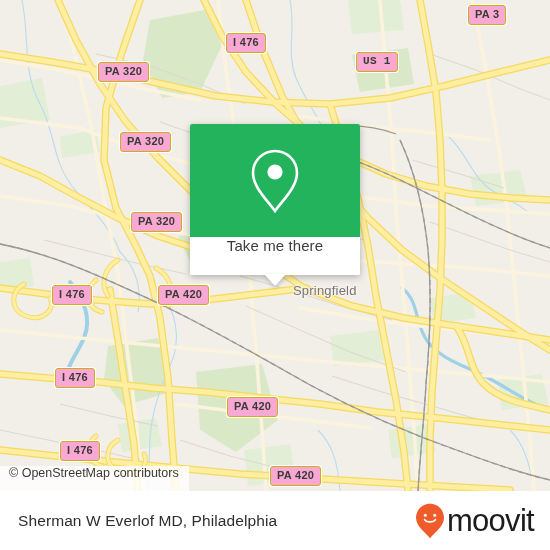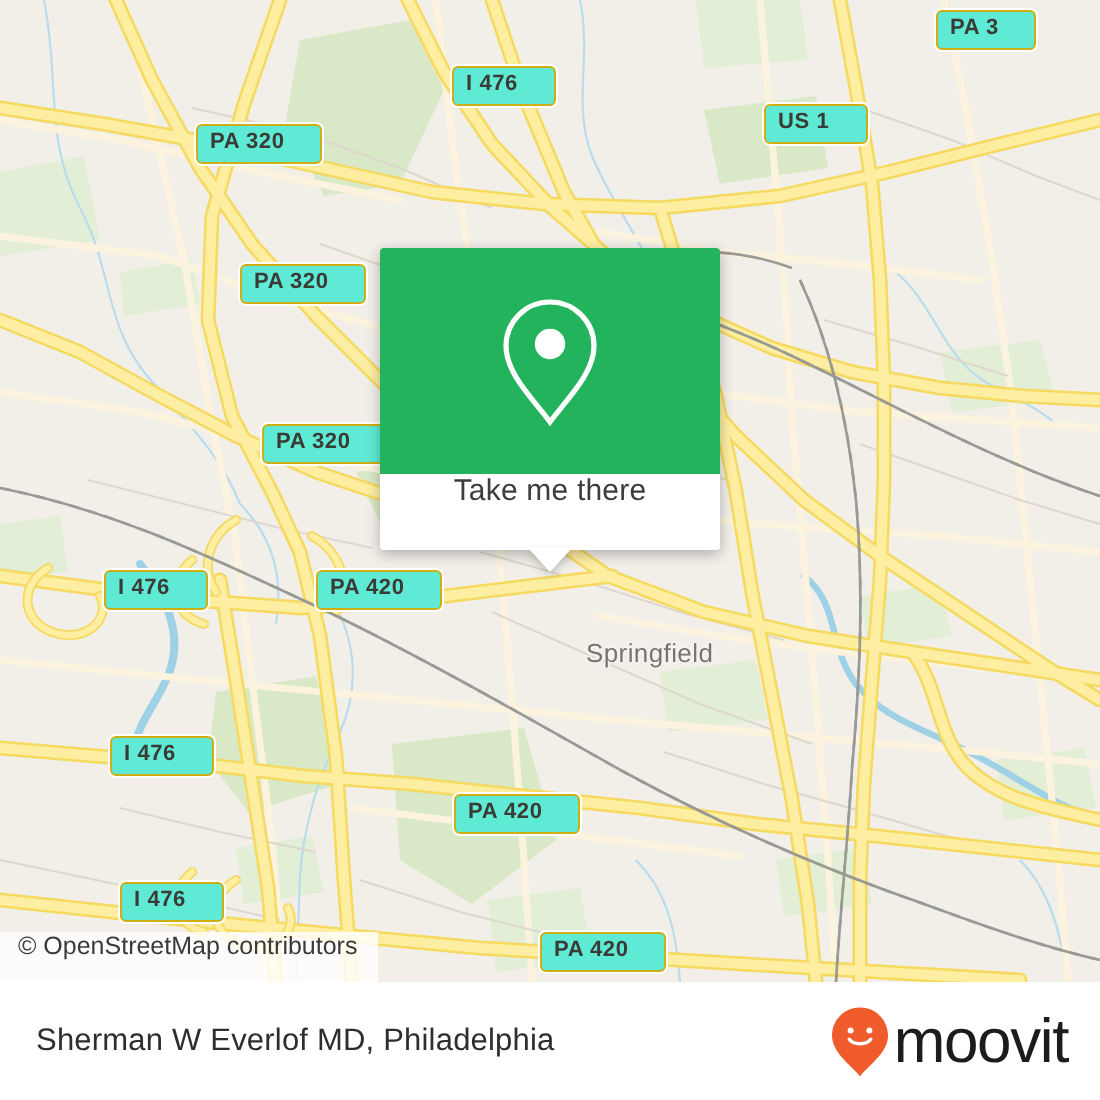--- a/index.html
+++ b/index.html
@@ -46,30 +46,30 @@
     letter-spacing: .2px;
     white-space: nowrap;
     text-shadow:
       1px 0 1px #f6f4ef, -1px 0 1px #f6f4ef,
       0 1px 1px #f6f4ef, 0 -1px 1px #f6f4ef;
   }
 
   
   .shield {
     position: absolute;
-    background: #5eead4;
+    background: #f9a8d4;
     border: 1px solid #cfae15;
     box-shadow: 0 0 0 1px #ffffff;
     border-radius: 3px;
     color: #3b3b35;
     font-size: 11px;
     font-weight: bold;
     letter-spacing: .3px;
     line-height: 1;
-    padding: 3px 18px 4px 6px;
+    padding: 3px 6px 4px 6px;
     white-space: nowrap;
     font-family: "Liberation Sans", sans-serif;
   }
 
   
   #popup {
     position: absolute;
     left: 190px;
     top: 124px;
     width: 170px;
@@ -305,25 +305,25 @@
         <path class="rail" d="M0 244 C60 256 108 280 160 304 C214 330 262 358 312 386 C360 412 410 434 462 452 C500 466 524 474 550 480"></path>
         <path class="rail" stroke-dasharray="5 4" d="M0 244 C60 256 108 280 160 304 C214 330 262 358 312 386 C360 412 410 434 462 452 C500 466 524 474 550 480"></path>
         <path class="rail" d="M282 136 C320 148 358 160 396 178 C434 196 470 216 508 232 C526 240 538 244 550 248"></path>
         <path class="rail" stroke-dasharray="5 4" d="M282 136 C320 148 358 160 396 178 C434 196 470 216 508 232 C526 240 538 244 550 248"></path>
         <path class="rail" d="M400 140 C416 174 424 212 428 250 C432 296 430 340 426 384 C424 420 420 456 418 491"></path>
         <path class="rail" stroke-dasharray="5 4" d="M400 140 C416 174 424 212 428 250 C432 296 430 340 426 384 C424 420 420 456 418 491"></path>
         <path class="rail" d="M396 134 C374 126 350 124 326 128 C300 132 280 140 262 152"></path>
       </g>
     </svg>
 
-    <div class="place-label" style="left:293px; top:283px;margin-top:36px;">Springfield</div>
+    <div class="place-label" style="left:293px; top:283px;">Springfield</div>
 
     <div class="shield" style="left:468px; top:5px;">PA 3</div>
     <div class="shield" style="left:226px; top:33px;">I 476</div>
-    <div class="shield" style="left:382px; top:52px;">US 1</div>
+    <div class="shield" style="left:356px; top:52px;font-family:Liberation Mono, monospace;">US 1</div>
     <div class="shield" style="left:98px;  top:62px;">PA 320</div>
     <div class="shield" style="left:120px; top:132px;">PA 320</div>
     <div class="shield" style="left:131px; top:212px;">PA 320</div>
     <div class="shield" style="left:52px;  top:285px;">I 476</div>
     <div class="shield" style="left:158px; top:285px;">PA 420</div>
     <div class="shield" style="left:55px;  top:368px;">I 476</div>
     <div class="shield" style="left:227px; top:397px;">PA 420</div>
     <div class="shield" style="left:60px;  top:441px;">I 476</div>
     <div class="shield" style="left:270px; top:466px;">PA 420</div>
 

